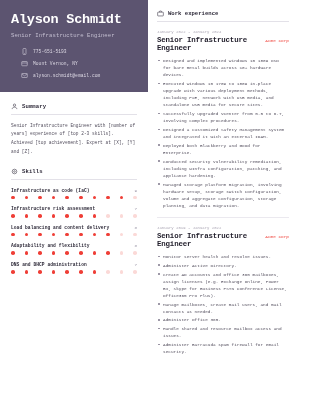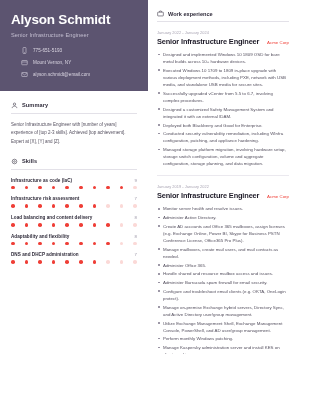--- a/index.html
+++ b/index.html
@@ -9,20 +9,21 @@
     background: #ffffff;
     font-family: "Liberation Sans", sans-serif;
     overflow: hidden;
   }
   .page {
     width: 297px;
     height: 354px;
     display: flex;
     background: #7f1d1d;
     position: relative;
+    font-family: Liberation Mono, monospace;
   }
 
   
   .left-col {
     width: 148px;
     flex: 0 0 148px;
     background: #ffffff;
     display: flex;
     flex-direction: column;
   }

